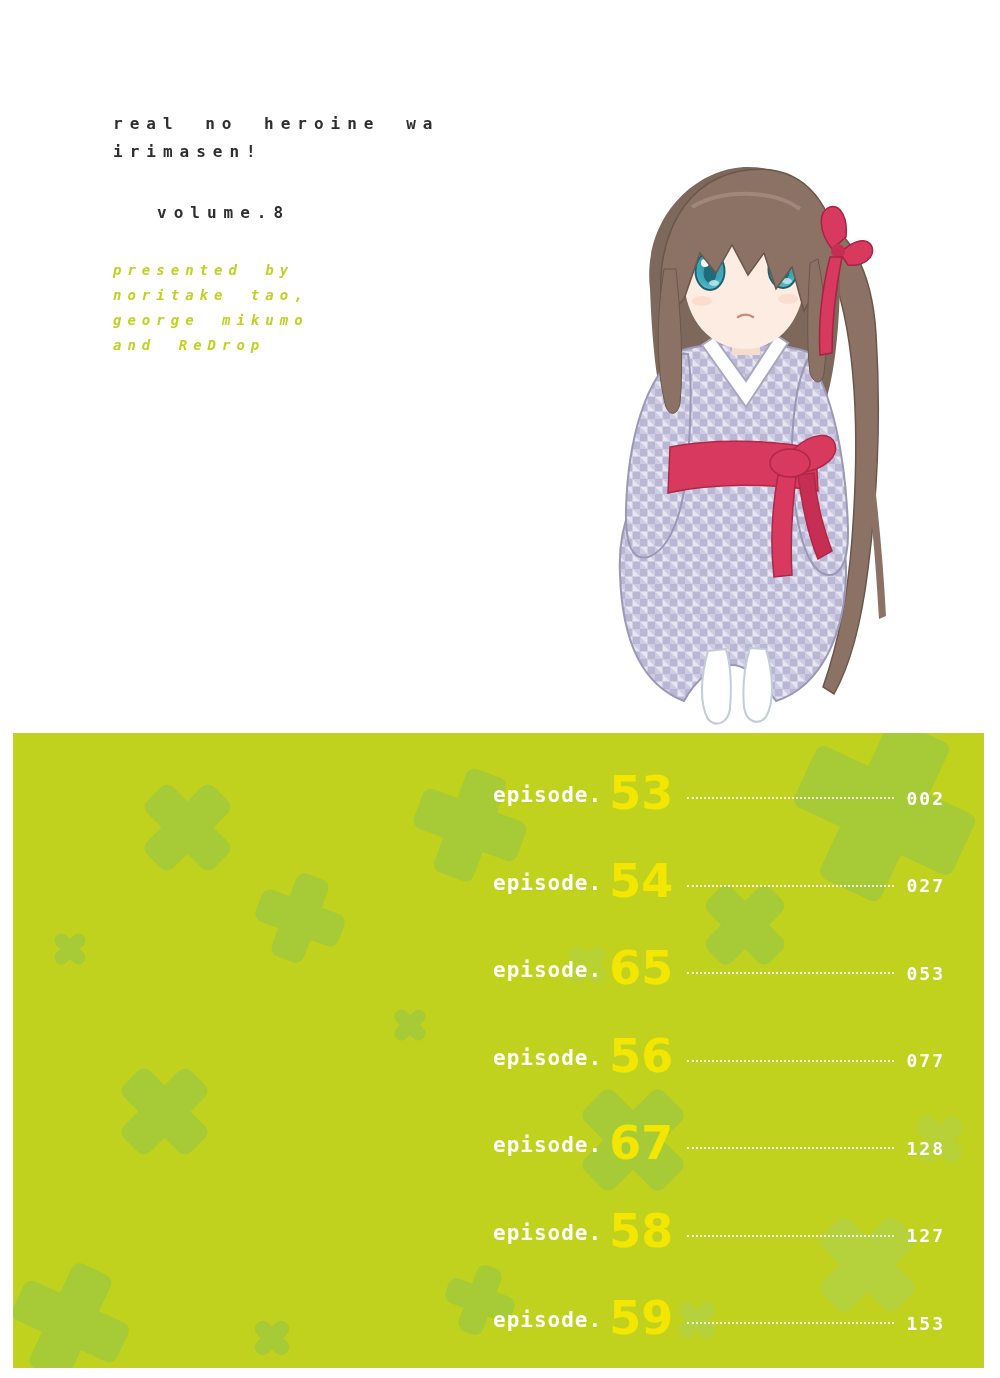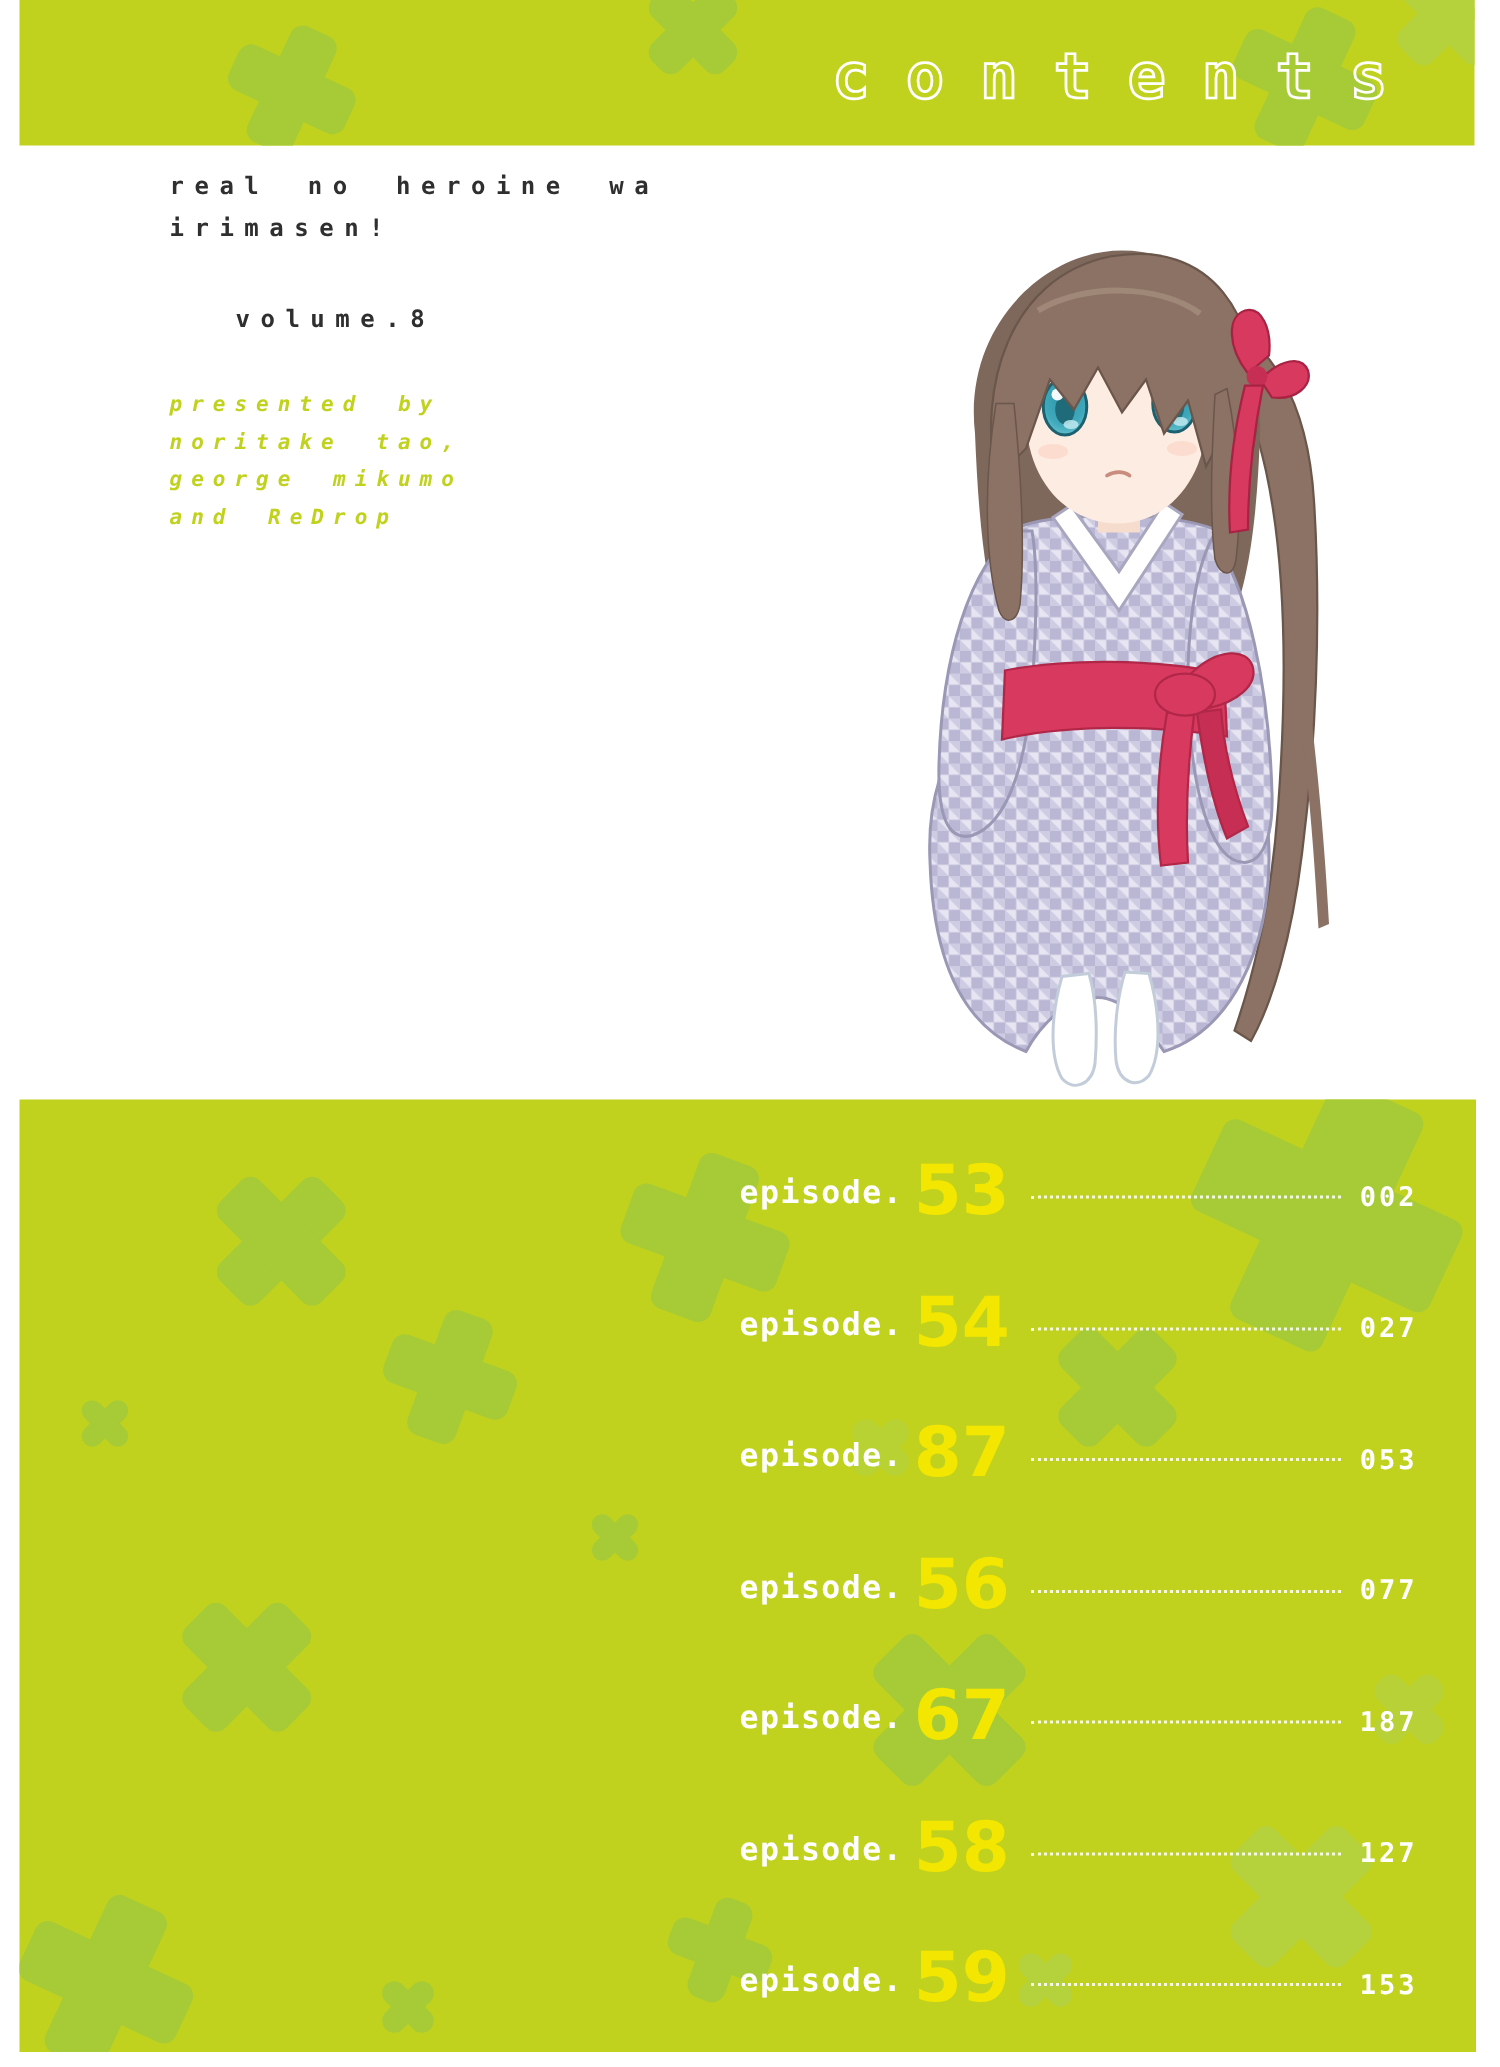--- a/index.html
+++ b/index.html
@@ -52,27 +52,20 @@
     color:var(--yellow);margin-left:7px;line-height:1;transform:translateY(-2px);}
   .ep-dots{flex:1;height:0;border-bottom:2px dotted rgba(255,255,255,.85);
     margin:0 12px 0 14px;transform:translateY(3px);}
   .ep-page{font-size:18px;font-weight:bold;color:#ffffff;letter-spacing:2px;transform:translateY(3px);}
 </style>
 </head>
 <body>
 
 <div class="page">
 
-  <header class="banner">
-    <div class="cross tone-a" style="left:139px;top:17px;width:85px;height:85px;transform:rotate(25deg);"></div>
-    <div class="cross tone-a" style="left:415px;top:-14px;width:68px;height:68px;transform:rotate(45deg);"></div>
-    <div class="cross tone-a" style="left:809px;top:5px;width:96px;height:96px;transform:rotate(25deg);"></div>
-    <div class="cross tone-b" style="left:914px;top:-30px;width:78px;height:78px;transform:rotate(45deg);"></div>
-    <h1 class="banner-title">contents</h1>
-  </header>
 
   <section class="info">
     <div class="series-title">
       <div>real no heroine wa</div>
       <div>irimasen!</div>
     </div>
     <div class="volume">volume.8</div>
     <div class="credits">
       <div>presented by</div>
       <div>noritake tao,</div>
@@ -189,35 +182,35 @@
         <span class="ep-page">002</span>
       </li>
         <li class="episode-row" style="top: 119.5px;">
         <span class="ep-label">episode.</span>
         <span class="ep-number">54</span>
         <span class="ep-dots"></span>
         <span class="ep-page">027</span>
       </li>
         <li class="episode-row" style="top: 207px;">
         <span class="ep-label">episode.</span>
-        <span class="ep-number">87</span>
+        <span class="ep-number">65</span>
         <span class="ep-dots"></span>
         <span class="ep-page">053</span>
       </li>
         <li class="episode-row" style="top: 294.5px;">
         <span class="ep-label">episode.</span>
         <span class="ep-number">56</span>
         <span class="ep-dots"></span>
         <span class="ep-page">077</span>
       </li>
         <li class="episode-row" style="top: 382px;">
         <span class="ep-label">episode.</span>
         <span class="ep-number">67</span>
         <span class="ep-dots"></span>
-        <span class="ep-page">187</span>
+        <span class="ep-page">128</span>
       </li>
         <li class="episode-row" style="top: 469.5px;">
         <span class="ep-label">episode.</span>
         <span class="ep-number">58</span>
         <span class="ep-dots"></span>
         <span class="ep-page">127</span>
       </li>
         <li class="episode-row" style="top: 557px;">
         <span class="ep-label">episode.</span>
         <span class="ep-number">59</span>

